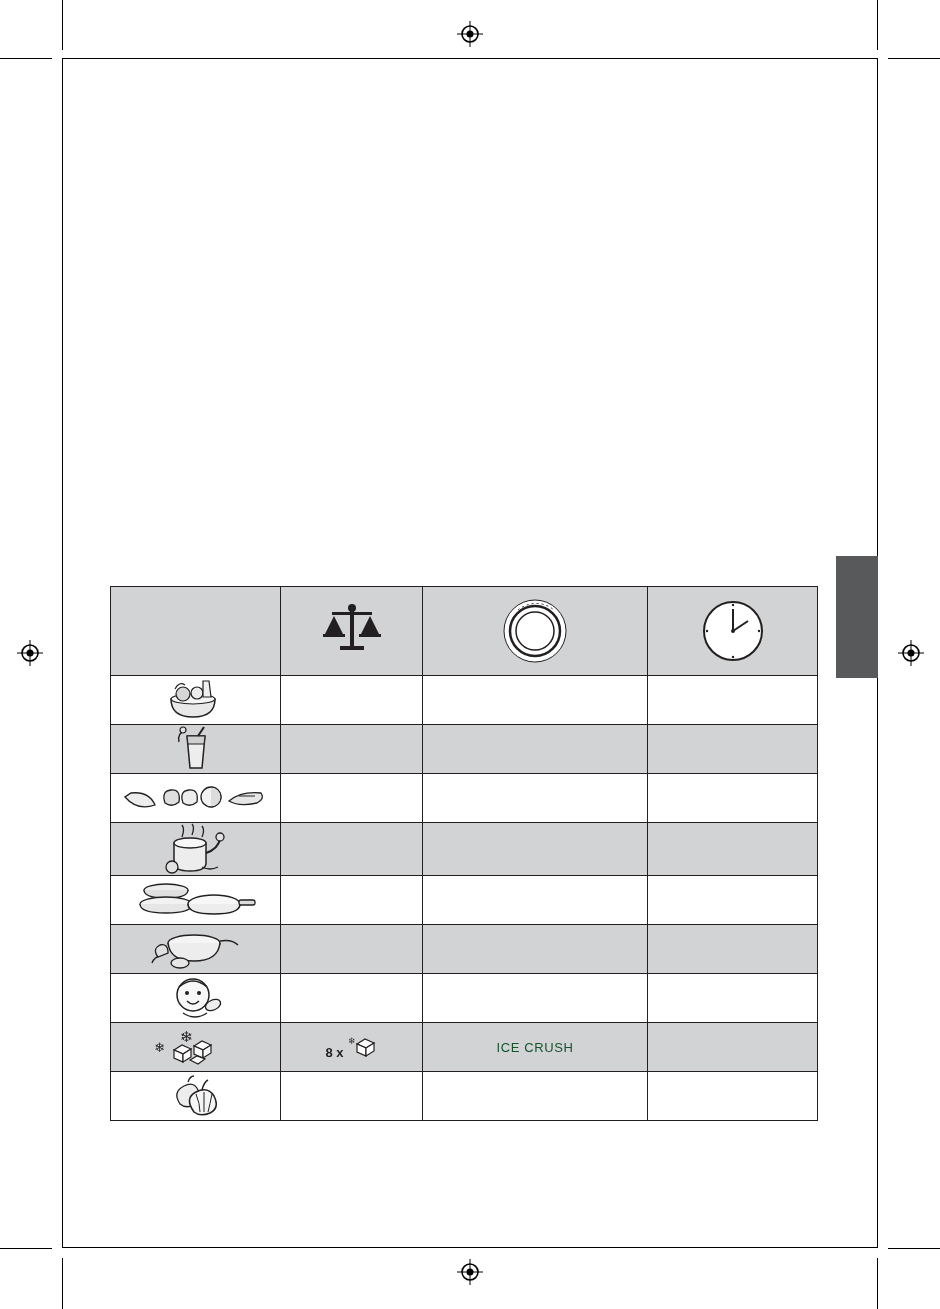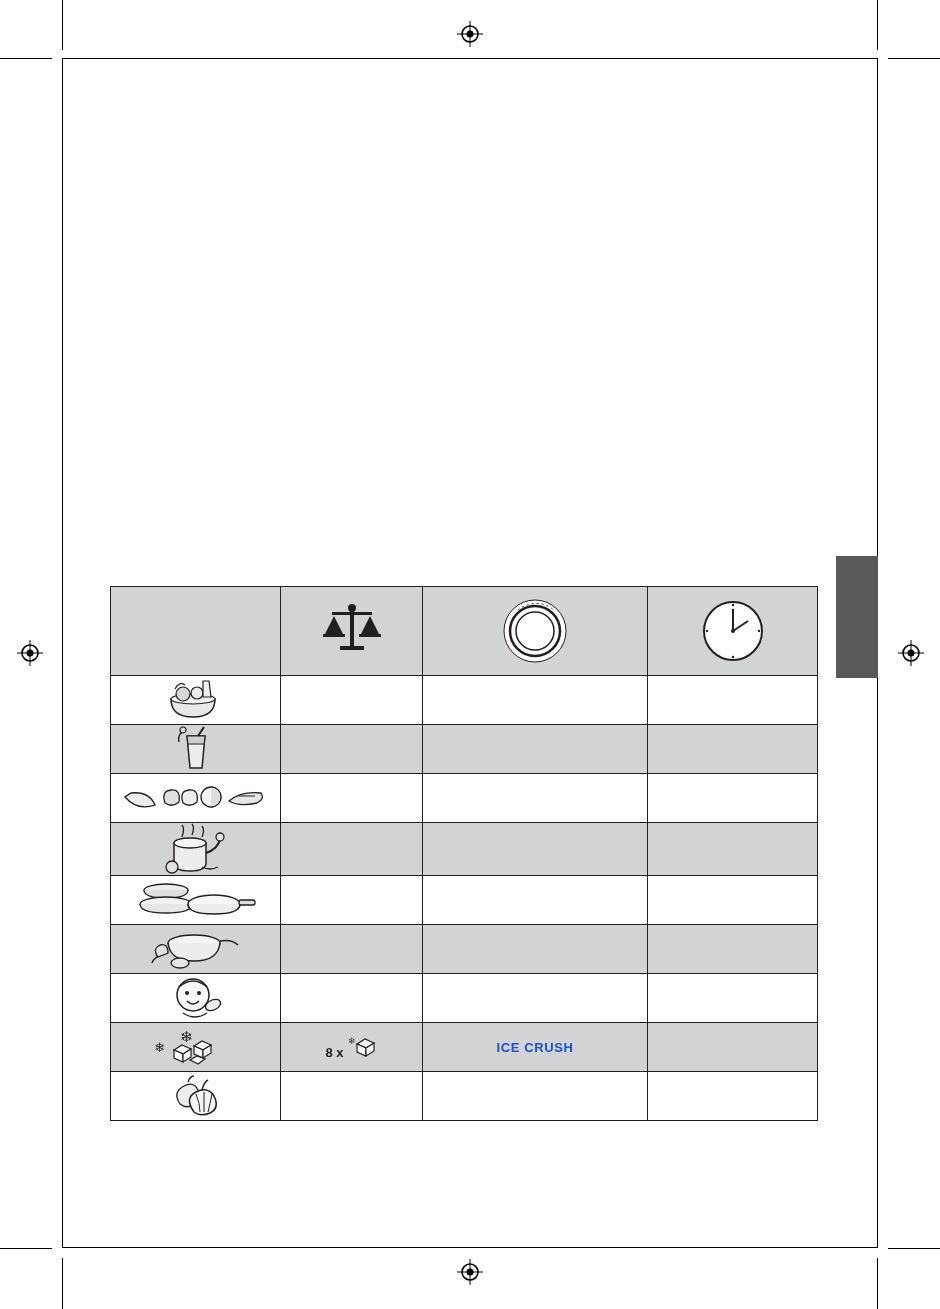--- a/index.html
+++ b/index.html
@@ -95,22 +95,21 @@
   .cell-inner {
     display: flex;
     align-items: center;
     justify-content: center;
     height: 100%;
     width: 100%;
   }
   .cell-text {
     font-size: 13px;
     letter-spacing: 0.6px;
-    color: #1d4ed8;
-    font-weight: bold;
+    color: #14532d;
   }
   .qty-text {
     font-size: 13px;
     font-weight: bold;
     color: #231f20;
     display: inline-flex;
     align-items: flex-end;
     gap: 4px;
   }
 

